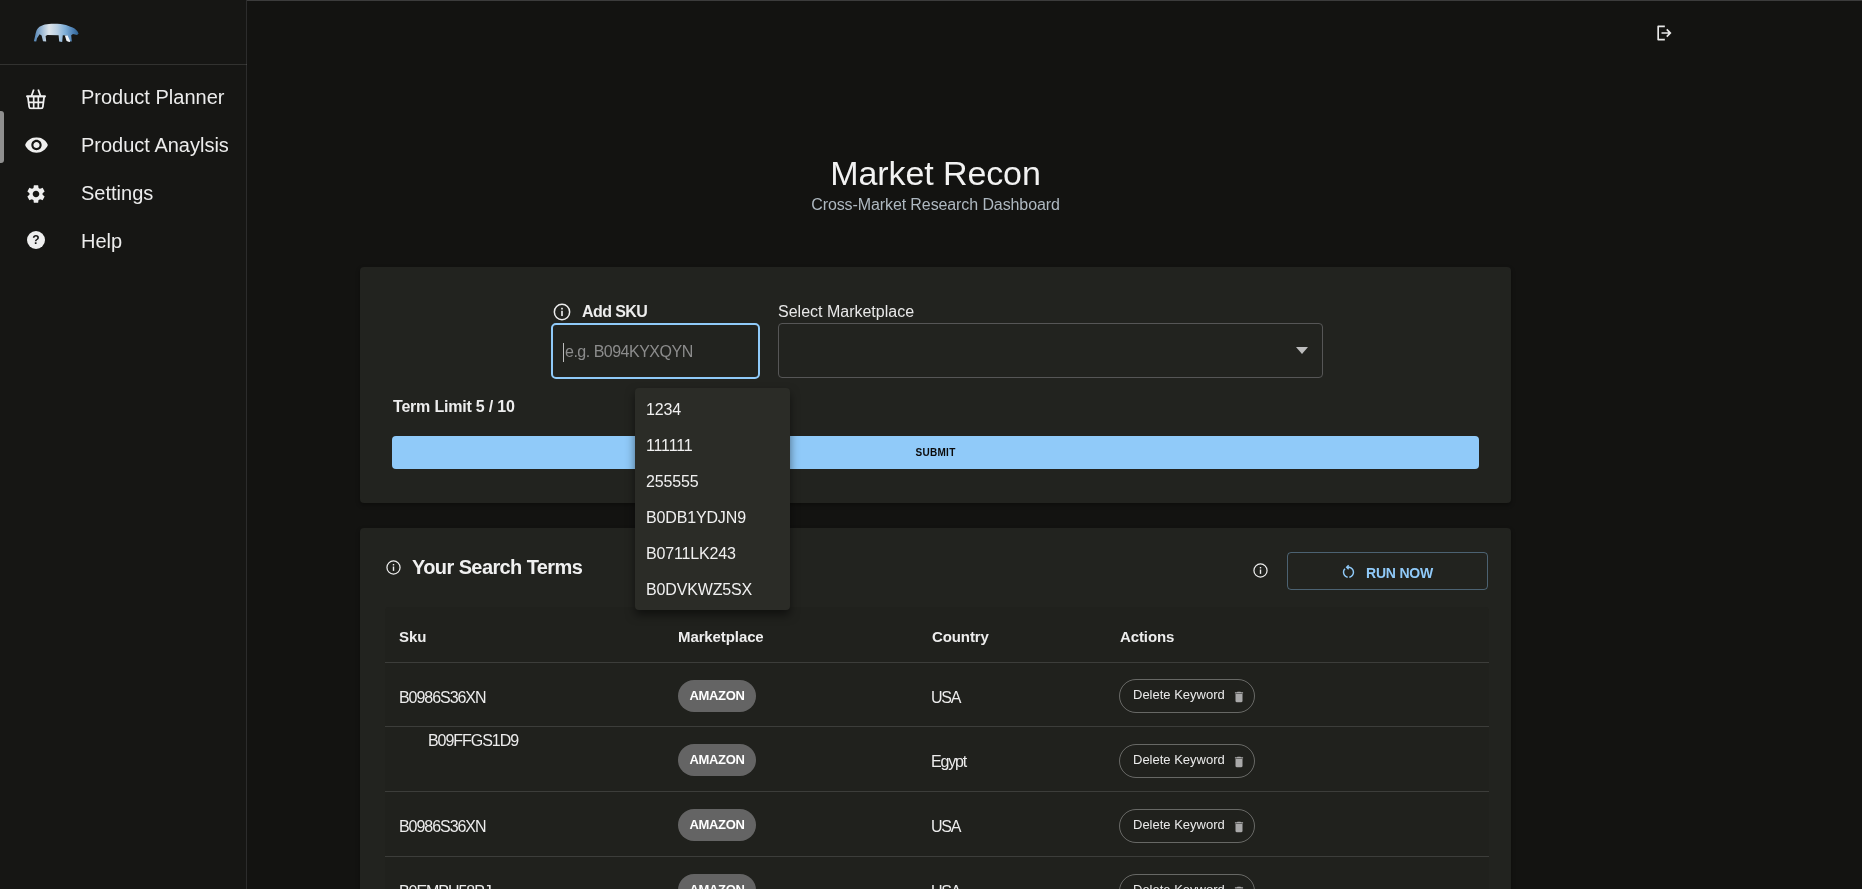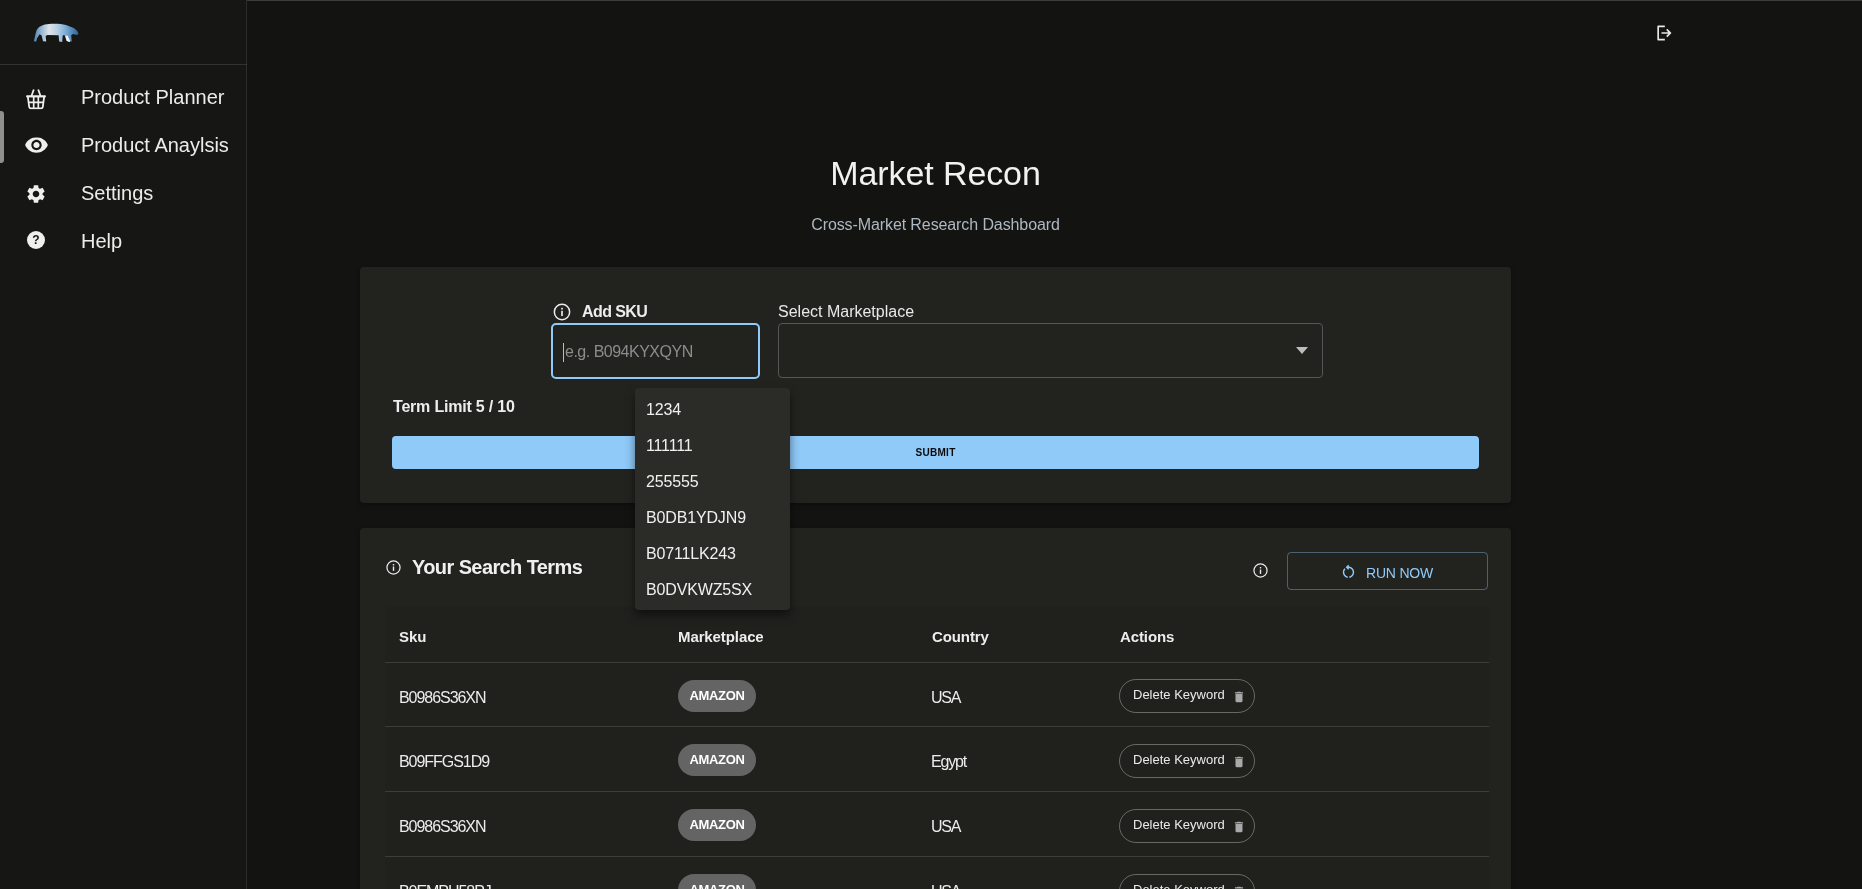--- a/index.html
+++ b/index.html
@@ -9,39 +9,39 @@
 #sidebar { position:absolute; left:0; top:0; width:247px; height:889px; background:#161614; border-right:1px solid #2c2c2c; }
 #sidebar .divider { position:absolute; left:0; top:64px; width:247px; height:1px; background:rgba(255,255,255,0.12); }
 #scrolltab { position:absolute; left:0; top:111px; width:4px; height:52px; background:#8f8f8f; border-radius:0 3px 3px 0; }
 .menuitem { position:absolute; left:0; width:247px; height:48px; }
 .menuitem .mi-icon { position:absolute; left:25px; top:50%; transform:translateY(-50%); }
 .menuitem .mi-label { position:absolute; left:81px; top:50%; transform:translateY(-50%); font-size:20px; color:#ececec; letter-spacing:0; white-space:nowrap; }
 
 #logout { position:absolute; left:1654px; top:23px; }
 
 #title { position:absolute; left:360px; top:154px; width:1151px; text-align:center; font-size:34px; color:#f2f2f2; letter-spacing:-0.1px; }
-#subtitle { position:absolute; left:360px; top:216px; width:1151px; text-align:center; font-size:16px; color:#aeb8c0; letter-spacing:-0.1px; }
+#subtitle { position:absolute; left:360px; top:196px; width:1151px; text-align:center; font-size:16px; color:#aeb8c0; letter-spacing:-0.1px; }
 
 #card1 { position:absolute; left:360px; top:267px; width:1151px; height:236px; background:#22231f; border-radius:4px; box-shadow:0 2px 4px rgba(0,0,0,0.35); }
 .flabel { position:absolute; font-size:16px; font-weight:700; color:#ededed; letter-spacing:-0.6px; white-space:nowrap; }
 #sku-input { position:absolute; left:551px; top:323px; width:209px; height:56px; border:2px solid #90caf9; border-radius:5px; }
 #sku-ph { position:absolute; left:565px; top:343px; font-size:16px; color:#8c8c8c; letter-spacing:-0.5px; }
 #caret { position:absolute; left:563px; top:343px; width:1px; height:19px; background:#bdbdbd; }
 #mkt-select { position:absolute; left:778px; top:323px; width:545px; height:55px; border:1px solid #565656; border-radius:4px; }
 #mkt-arrow { position:absolute; left:1296px; top:347px; width:0; height:0; border-left:6px solid transparent; border-right:6px solid transparent; border-top:7px solid #bdbdbd; }
 #termlimit { position:absolute; left:393px; top:398px; font-size:16px; font-weight:700; color:#ededed; letter-spacing:-0.2px;text-align:center; }
 #submit { position:absolute; left:392px; top:436px; width:1087px; height:33px; background:#90caf9; border-radius:4px; text-align:center; line-height:33px; font-size:10px; font-weight:700; letter-spacing:0.3px; color:#0b0b0b; }
 
 #menu { position:absolute; left:635px; top:388px; width:155px; height:222px; background:#2b2c27; border-radius:4px; box-shadow:0 5px 10px rgba(0,0,0,0.5); }
 .mitem { position:absolute; left:646px; font-size:16px; color:#f0f0f0; letter-spacing:-0.15px; white-space:nowrap; }
 
 #card2 { position:absolute; left:360px; top:528px; width:1151px; height:420px; background:#22231f; border-radius:4px; box-shadow:0 2px 4px rgba(0,0,0,0.35); }
 #yst-label { position:absolute; left:412px; top:556px; font-size:20px; font-weight:700; color:#f0f0f0; letter-spacing:-0.6px; }
 #runnow { position:absolute; left:1287px; top:552px; width:201px; height:38px; border:1px solid rgba(144,202,249,0.38); border-radius:4px; }
-#runnow-label { position:absolute; left:1366px; top:565px; font-size:14px; font-weight:400; color:#90caf9; letter-spacing:-0.2px; }
+#runnow-label { position:absolute; left:1366px; top:565px; font-size:14px; font-weight:700; color:#90caf9; letter-spacing:-0.2px; }
 #tablebox { position:absolute; left:385px; top:607px; width:1104px; height:341px; background:#20211d; border-radius:4px 4px 0 0; overflow:hidden; }
 .th { position:absolute; font-size:15px; font-weight:700; color:#ededed; letter-spacing:-0.1px; }
 .tdiv { position:absolute; left:385px; width:1104px; height:1px; background:rgba(255,255,255,0.13); }
 .sku { position:absolute; left:399px; font-size:16px; font-weight:500; color:#ececec; letter-spacing:-1.05px; }
 .country { position:absolute; left:931px; font-size:16px; color:#ececec; letter-spacing:-1.2px; }
 .chip { position:absolute; left:678px; width:78px; height:32px; background:#646464; border-radius:16px; text-align:center; line-height:32px; font-size:13px; font-weight:700; color:#fff; letter-spacing:-0.3px; }
 .delbtn { position:absolute; left:1119px; width:136px; height:34px; border:1px solid rgba(255,255,255,0.32); border-radius:17px; }
 .delbtn span { position:absolute; left:13px; top:7px; font-size:13px; font-weight:500; color:#eaeaea; letter-spacing:0; white-space:nowrap; }
 </style>
 </head>
@@ -152,21 +152,21 @@
 
 <div class="sku" style="top:689px;">B0986S36XN</div>
 <div class="chip" style="top:680px;">AMAZON</div>
 <div class="country" style="top:689px;">USA</div>
 <div class="delbtn" style="top:679px;">
     <span>Delete Keyword</span>
   <svg style="position:absolute; left:112px; top:9px;" width="14" height="16" viewBox="0 0 24 24">
       <path fill="#a9a9a9" d="M6 19c0 1.1.9 2 2 2h8c1.1 0 2-.9 2-2V7H6v12zM19 4h-3.5l-1-1h-5l-1 1H5v2h14V4z"></path>
     </svg>
 </div>
-<div class="sku" style="top:753px;">B09FFGS1D9</div>
+<div class="sku" style="top:732px;margin-left:29px;">B09FFGS1D9</div>
 <div class="chip" style="top:744px;">AMAZON</div>
 <div class="country" style="top:753px;">Egypt</div>
 <div class="delbtn" style="top:744px;">
     <span>Delete Keyword</span>
   <svg style="position:absolute; left:112px; top:9px;" width="14" height="16" viewBox="0 0 24 24">
       <path fill="#a9a9a9" d="M6 19c0 1.1.9 2 2 2h8c1.1 0 2-.9 2-2V7H6v12zM19 4h-3.5l-1-1h-5l-1 1H5v2h14V4z"></path>
     </svg>
 </div>
 <div class="sku" style="top:818px;">B0986S36XN</div>
 <div class="chip" style="top:809px;">AMAZON</div>

